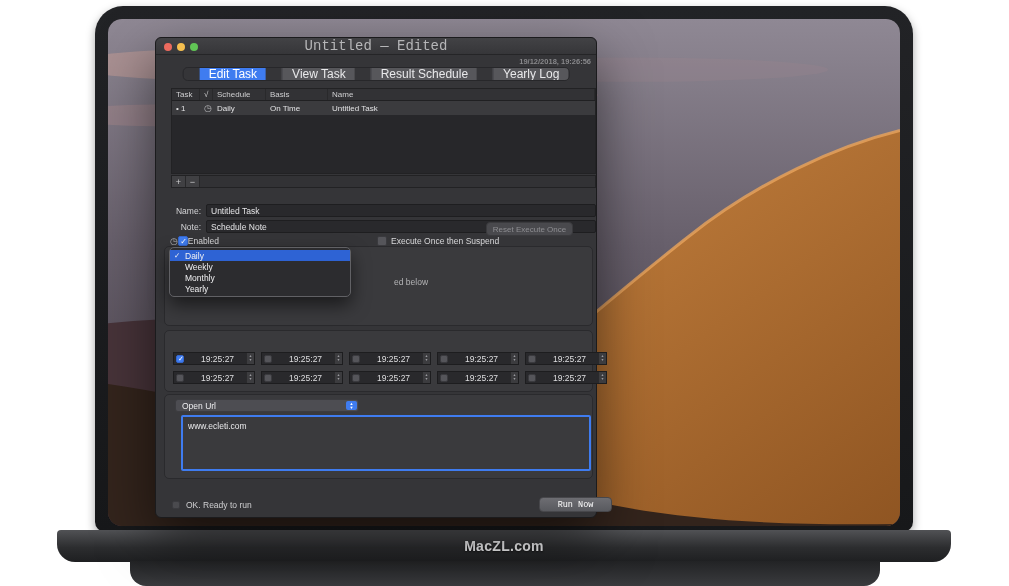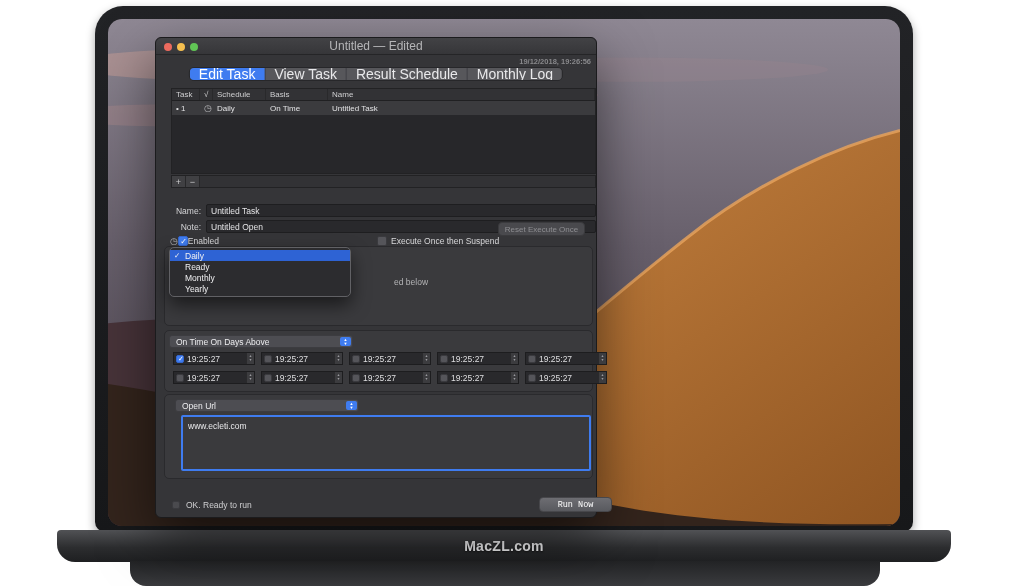--- a/index.html
+++ b/index.html
@@ -19,30 +19,30 @@
   .shadow-bar { position:absolute; left:130px; top:561px; width:750px; height:25px;
                 background:linear-gradient(#222325,#3a3b3e); border-radius:0 0 16px 16px; }
 
   
   .window { position:absolute; left:155px; top:37px; width:442px; height:481px;
             background:#353538; border:1px solid #1b1b1d; border-radius:6px;
             box-shadow:0 22px 55px rgba(0,0,0,.55); color:#d8d8da; font-size:8.5px; }
   .titlebar { position:absolute; left:0; top:0; width:100%; height:17px;
               background:linear-gradient(#424245,#363639); border-radius:6px 6px 0 0;
               border-bottom:1px solid #252527; display:flex; align-items:center; justify-content:center; }
-  .title { font-size:12px; color:#b6b6b8; }
+  .title { font-size:14px; color:#b6b6b8;font-family:Liberation Mono, monospace; }
   .lights { position:absolute; left:8px; top:5px; display:flex; gap:5px; }
   .light { width:8px; height:8px; border-radius:50%; }
   .light.red { background:#ec6a5e; } .light.yellow { background:#f5bf4f; } .light.green { background:#61c455; }
   .timestamp { position:absolute; right:5px; top:19px; font-size:7.5px; color:#87878a;font-weight:bold; }
 
   .tabs { position:absolute; left:50%; transform:translateX(-50%); top:29px; display:flex;
           border:1px solid #27272a; border-radius:5px; overflow:hidden; height:14px; }
   .tab { padding:0 9px; display:flex; align-items:center; background:#57575b; color:#e9e9eb;
-         font-size:14px; border-left:1px solid #46464a; cursor:default; white-space:nowrap; }
+         font-size:12px; border-left:1px solid #46464a; cursor:default; white-space:nowrap;margin-left:16px; }
   .tab:first-child { border-left:none; }
   .tab.active { background:#3f7cf0; color:#fff; }
 
   
   .table { position:absolute; left:15px; top:50px; width:425px; height:86px; border:1px solid #222224; }
   .thead { display:flex; height:12px; background:#323235; border-bottom:1px solid #202022;
            font-size:8px; color:#cfcfd1; align-items:center; }
   .thead .cell { border-right:1px solid #29292b; height:100%; display:flex; align-items:center; padding-left:4px; }
   .trow { display:flex; height:14px; background:#3b3b3e; font-size:8px; align-items:center; color:#e2e2e4; }
   .trow .cell { padding-left:4px; }
@@ -59,21 +59,21 @@
   .field { background:#29292c; border:1px solid #1e1e20; border-radius:2px; color:#e3e3e5;
            padding:1px 4px; height:13px; display:flex; align-items:center; }
 
   .clock-icon::before { content:"◷"; color:#b2b2b5; font-size:9px; }
 
   .cb { width:10px; height:10px; background:#55555a; border:1px solid #3a3a3e; border-radius:2px;
         position:relative; flex:none; }
   .cb.checked { background:#3f7cf0; border-color:#3466cc; }
   .cb.checked::after { content:"✓"; position:absolute; left:1.5px; top:-0.5px; color:#fff; font-size:8px; }
 
-  .btn-disabled { position:absolute; left:342px; top:184px; width:87px; height:14px; background:#49494d;
+  .btn-disabled { position:absolute; left:330px; top:184px; width:87px; height:14px; background:#49494d;
                   border:1px solid #3a3a3d; border-radius:4px; color:#8e8e92; display:flex;
                   align-items:center; justify-content:center; font-size:8px; }
 
   .gbox { position:absolute; left:8px; width:429px; background:#3a3a3d; border:1px solid #2a2a2d; border-radius:5px; }
   .partial-text { position:absolute; left:197px; top:30px; color:#b4b4b6; font-size:8.5px;margin-left:32px; }
 
   .menu { position:absolute; left:13px; top:209px; width:182px; background:#2c2c2f;
           border:1px solid #616165; border-radius:5px; box-shadow:0 8px 18px rgba(0,0,0,.55);
           z-index:20; padding:2px 0; }
   .menu-item { height:11px; display:flex; align-items:center; color:#f0f0f2; font-size:8.5px; padding-left:4px; }
@@ -84,21 +84,21 @@
            border-radius:3px; color:#ededef; display:flex; align-items:center; padding-left:6px; }
   .stepper { position:absolute; right:1px; top:1px; width:11px; height:9px; background:#3f7cf0;
              border-radius:2px; color:#fff; display:flex; flex-direction:column; align-items:center;
              justify-content:center; font-size:4px; line-height:4px; }
   .stepper::before { content:"▲"; } .stepper::after { content:"▼"; }
 
   .tcell { position:absolute; width:82px; height:13px; background:#29292c; border:1px solid #1d1d1f;
            display:flex; align-items:center; }
   .tcell .cb { width:8px; height:8px; margin-left:2px; }
   .tcell .cb.checked::after { font-size:7px; left:1px; top:-1px; }
-  .tcell .tval { margin-left:3px; color:#dedee0; flex:1; }
+  .tcell .tval { margin-left:17px; color:#dedee0; flex:1; }
   .mini-stepper { width:8px; height:100%; background:#3c3c3f; border-left:1px solid #2a2a2c; color:#9c9ca0;
                   display:flex; flex-direction:column; align-items:center; justify-content:center;
                   font-size:3.5px; line-height:3.5px; }
   .mini-stepper::before { content:"▲"; } .mini-stepper::after { content:"▼"; }
 
   .urlbox { position:absolute; left:25px; top:377px; width:410px; height:56px; background:#3a3a3d;
             border:2px solid #3f7cf0; border-radius:2px; padding:4px 5px; color:#e9e9eb; }
 
   .nextrun { position:absolute; left:13px; top:448px; width:352px; height:12px; background:#2d2d30;
              border-radius:2px; display:flex; align-items:center; color:#dcdcde; gap:4px; padding-left:3px; }
@@ -153,21 +153,21 @@
     </div>
     <span class="title">Untitled — Edited</span>
   </div>
 
   <span class="timestamp">19/12/2018, 19:26:56</span>
 
   <div class="tabs">
     <div class="tab active">Edit Task</div>
     <div class="tab">View Task</div>
     <div class="tab">Result Schedule</div>
-    <div class="tab">Monthly Log</div>
+    <div class="tab">Yearly Log</div>
   </div>
 
   <div class="table">
     <div class="thead">
       <div class="cell c-task">Task</div>
       <div class="cell c-check">√</div>
       <div class="cell c-sched">Schedule</div>
       <div class="cell c-basis">Basis</div>
       <div class="cell c-name">Name</div>
     </div>
@@ -186,44 +186,40 @@
     <div class="tbtn">−</div>
   </div>
 
   <div class="rowline" style="left:16px; top:154px; width:424px;">
     <span class="flabel">Name:</span>
     <div class="field" style="flex:1;">Untitled Task</div>
   </div>
 
   <div class="rowline" style="left:16px; top:170px; width:424px;">
     <span class="flabel">Note:</span>
-    <div class="field" style="flex:1;">Untitled Open</div>
+    <div class="field" style="flex:1;">Schedule Note</div>
   </div>
 
   <div class="rowline" style="left:14px; top:186px; ">
     <span class="clock-icon"></span>
     <span class="cb checked"></span>
     <span>Enabled</span>
   </div>
   <div class="rowline" style="left:221px; top:186px; gap:4px;">
     <span class="cb"></span>
     <span>Execute Once then Suspend</span>
   </div>
   <div class="btn-disabled">Reset Execute Once</div>
 
   <div class="gbox" style="top:208px; height:80px;">
     <span class="partial-text">ed below</span>
   </div>
 
   <div class="gbox" style="top:292px; height:62px;"></div>
 
-  <div class="popup" style="left:13px; top:297px;">
-    <span>On Time On Days Above</span>
-    <span class="stepper"></span>
-  </div>
 
   <div class="tcell" style="left:17px; top:314px;">
     <span class="cb checked"></span>
     <span class="tval">19:25:27</span>
     <span class="mini-stepper"></span>
   </div>
   <div class="tcell" style="left:105px; top:314px;">
     <span class="cb"></span>
     <span class="tval">19:25:27</span>
     <span class="mini-stepper"></span>
@@ -286,21 +282,21 @@
 
   <div class="runbtn">Run Now</div>
 
   <div class="menu">
     <div class="menu-item selected">
       <span class="check">✓</span>
       <span>Daily</span>
     </div>
     <div class="menu-item">
       <span class="check"></span>
-      <span>Ready</span>
+      <span>Weekly</span>
     </div>
     <div class="menu-item">
       <span class="check"></span>
       <span>Monthly</span>
     </div>
     <div class="menu-item">
       <span class="check"></span>
       <span>Yearly</span>
     </div>
   </div>

